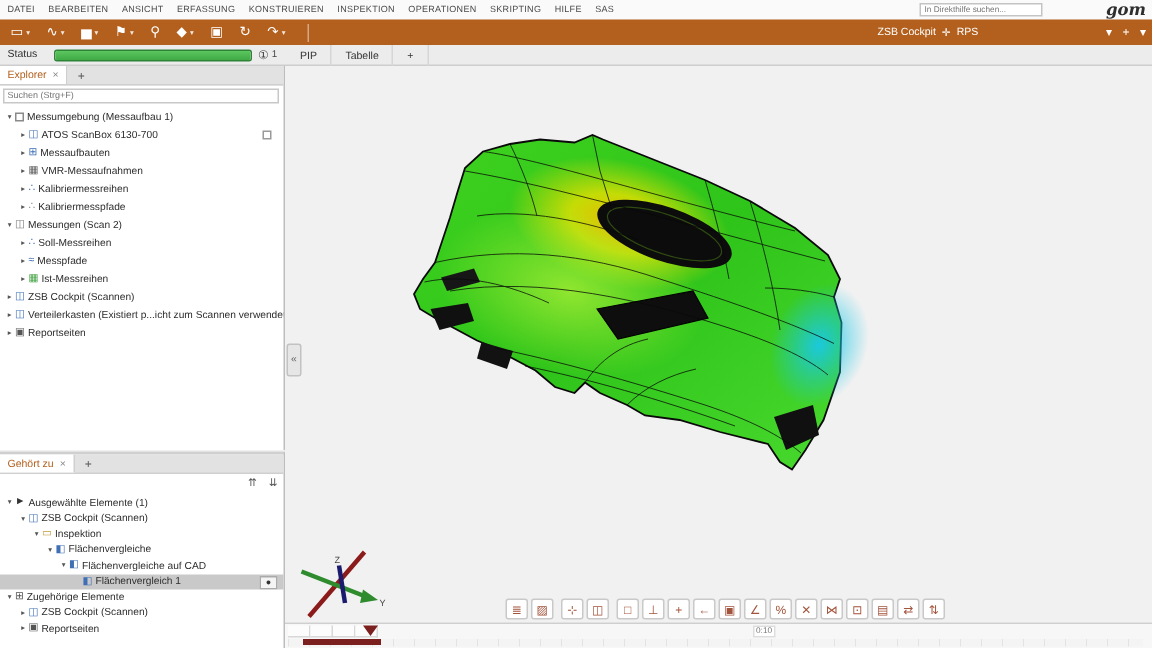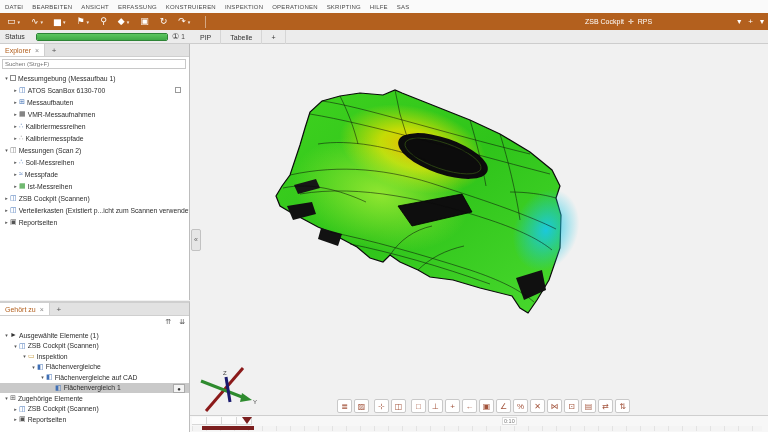--- a/index.html
+++ b/index.html
@@ -72,20 +72,28 @@
   #tl-ruler { position:absolute; left:2px; top:10px; width:570px; height:5px; background:repeating-linear-gradient(90deg,#e3e3e3 0,#e3e3e3 1px,#f4f4f4 1px,#f4f4f4 14px); }
   #tl-bar { position:absolute; left:12px; top:10px; width:52px; height:4px; background:#7c1f1f; }
   #tl-marker { position:absolute; left:52px; top:1px; width:0; height:0; border-left:5px solid transparent; border-right:5px solid transparent; border-top:7px solid #7c1f1f; }
   #tl-time { position:absolute; left:312px; top:1px; font-size:5.5px; color:#777; background:#fff; border:1px solid #ddd; padding:0 1px; }
 </style>
 </head>
 <body>
 
 <div id="menubar" class="abs">
   <span id="menu-items"><span class="menu-item">DATEI</span><span class="menu-item">BEARBEITEN</span><span class="menu-item">ANSICHT</span><span class="menu-item">ERFASSUNG</span><span class="menu-item">KONSTRUIEREN</span><span class="menu-item">INSPEKTION</span><span class="menu-item">OPERATIONEN</span><span class="menu-item">SKRIPTING</span><span class="menu-item">HILFE</span><span class="menu-item">SAS</span></span>
+  <span id="menubar-right">
+    <span class="mb-icon"></span>
+    <input id="help-search" placeholder="In Direkthilfe suchen..." style="">
+    <span class="mb-icon"></span>
+    <span class="mb-icon"></span>
+    <span class="mb-icon"></span>
+    <span id="gom-logo">gom</span>
+  </span>
 </div>
 
 <div id="maintoolbar" class="abs">
     <div class="tb-btn">
       <span class="tb-glyph">▭</span>
       <span class="tb-caret">▾</span>
     </div>
     <div class="tb-btn">
       <span class="tb-glyph">∿</span>
       <span class="tb-caret">▾</span>

